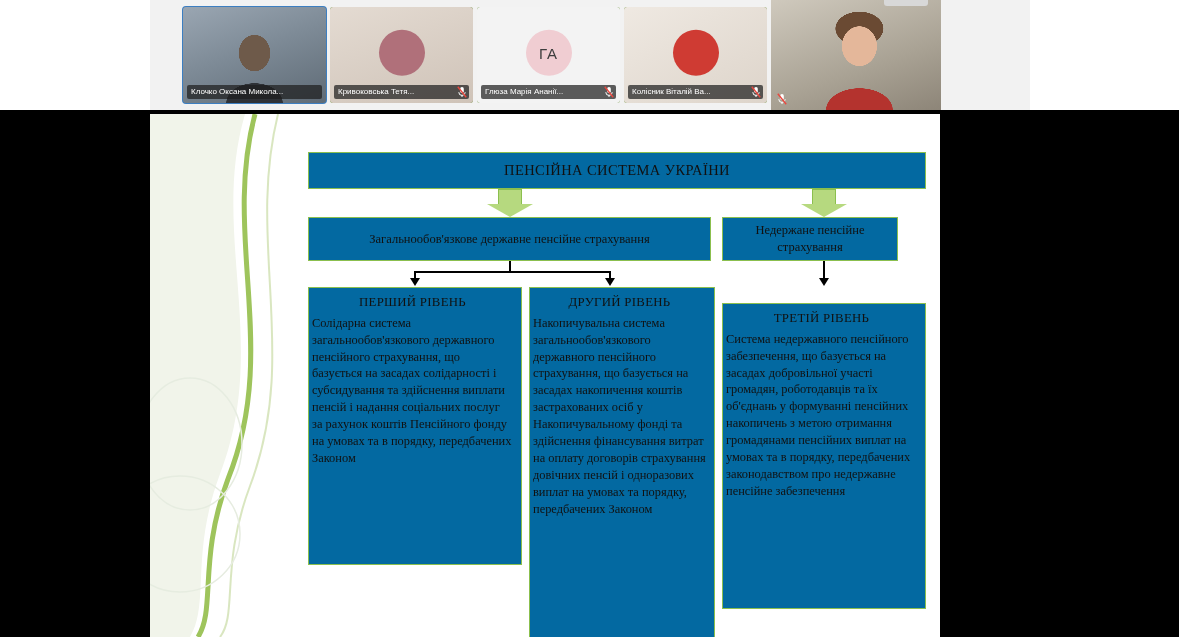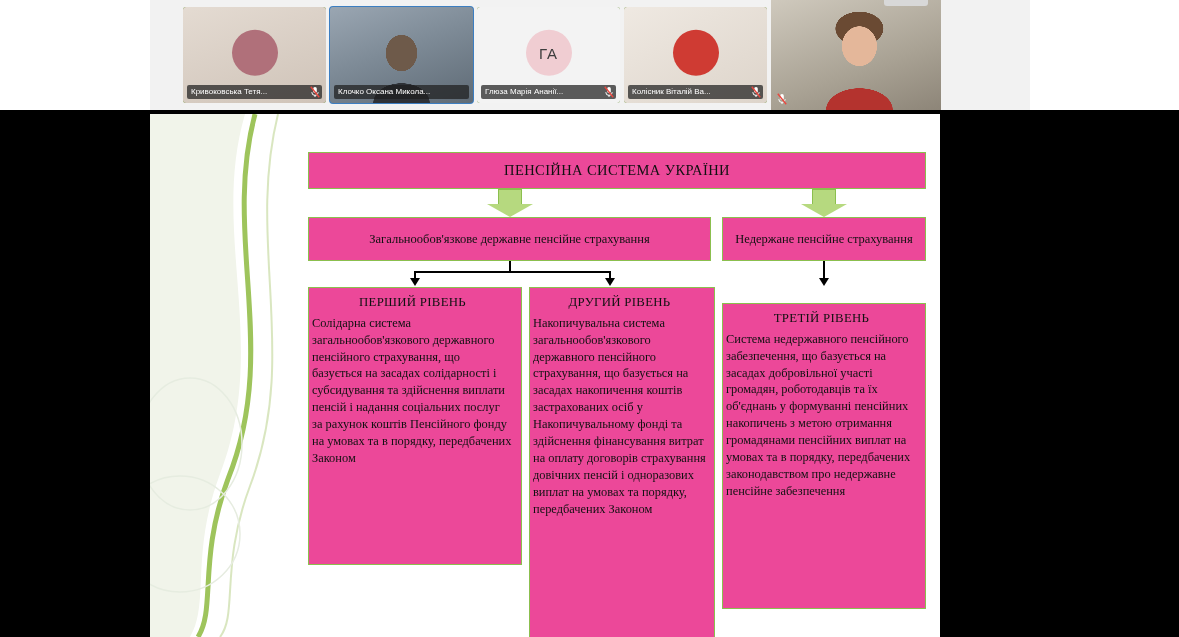--- a/index.html
+++ b/index.html
@@ -151,21 +151,21 @@
   
   .chart {
     position: absolute;
     left: 0;
     top: 0;
     width: 790px;
     height: 523px;
   }
   .node {
     position: absolute;
-    background: #ec4899;
+    background: #0369a1;
     border: 1px solid #8bbf4e;
     box-sizing: border-box;
     font-family: "Liberation Serif", serif;
     color: #111;
   }
   .node.title {
     left: 158px;
     top: 38px;
     width: 618px;
     height: 37px;
@@ -181,21 +181,21 @@
     width: 403px;
     height: 44px;
     display: flex;
     align-items: center;
     justify-content: center;
     font-size: 12.5px;
   }
   .node.l2b {
     left: 572px;
     top: 103px;
-    width: 204px;
+    width: 176px;
     height: 44px;
     display: flex;
     align-items: center;
     justify-content: center;
     text-align: center;
     font-size: 12.5px;
     line-height: 1.35;
     padding: 12px 6px;
   }
   .node.col {
@@ -279,37 +279,37 @@
     background: #000;
   }
 </style>
 </head>
 <body>
 
 <div id="app">
 
   <div class="topstrip-left"></div>
   <div class="filmstrip">
+
+    <div class="tile active">
+      <div class="bg" style="background:linear-gradient(160deg,#9aa6b2 0%,#7e8b97 45%,#5f6b76 100%);"></div>
+      <div class="bg" style="background:radial-gradient(ellipse 26px 30px at 50% 48%, #6e5a4a 0 60%, transparent 61%),radial-gradient(ellipse 40px 28px at 50% 100%, #2e3136 0 70%, transparent 71%);"></div>
+      <div class="namebar">Клочко Оксана Микола...</div>
+    </div>
 
     <div class="tile">
       <div class="bg" style="background:linear-gradient(160deg,#e4dbd2 0%,#cfc3b8 100%);"></div>
       <div class="avatar" style="background:#b0707a;"></div>
       <div class="namebar">Кривоковська Тетя...</div>
       <svg class="mic" viewBox="0 0 10 12">
         <rect x="3.2" y="1" width="3.6" height="6" rx="1.8" fill="#fff"></rect>
         <path d="M1.8 6.2a3.2 3.2 0 0 0 6.4 0" stroke="#fff" stroke-width="1" fill="none"></path>
         <line x1="5" y1="9.2" x2="5" y2="11" stroke="#fff" stroke-width="1"></line>
         <line x1="0.8" y1="0.8" x2="9.2" y2="11.2" stroke="#e8483f" stroke-width="1.4"></line>
       </svg>
-    </div>
-
-    <div class="tile active">
-      <div class="bg" style="background:linear-gradient(160deg,#9aa6b2 0%,#7e8b97 45%,#5f6b76 100%);"></div>
-      <div class="bg" style="background:radial-gradient(ellipse 26px 30px at 50% 48%, #6e5a4a 0 60%, transparent 61%),radial-gradient(ellipse 40px 28px at 50% 100%, #2e3136 0 70%, transparent 71%);"></div>
-      <div class="namebar">Клочко Оксана Микола...</div>
     </div>
 
 
     <div class="tile">
       <div class="bg" style="background:#f3f3f3;"></div>
       <div class="avatar" style="background:#f0cdd2;">ГА</div>
       <div class="namebar">Глюза Марія Ананії...</div>
       <svg class="mic" viewBox="0 0 10 12">
         <rect x="3.2" y="1" width="3.6" height="6" rx="1.8" fill="#fff"></rect>
         <path d="M1.8 6.2a3.2 3.2 0 0 0 6.4 0" stroke="#fff" stroke-width="1" fill="none"></path>

